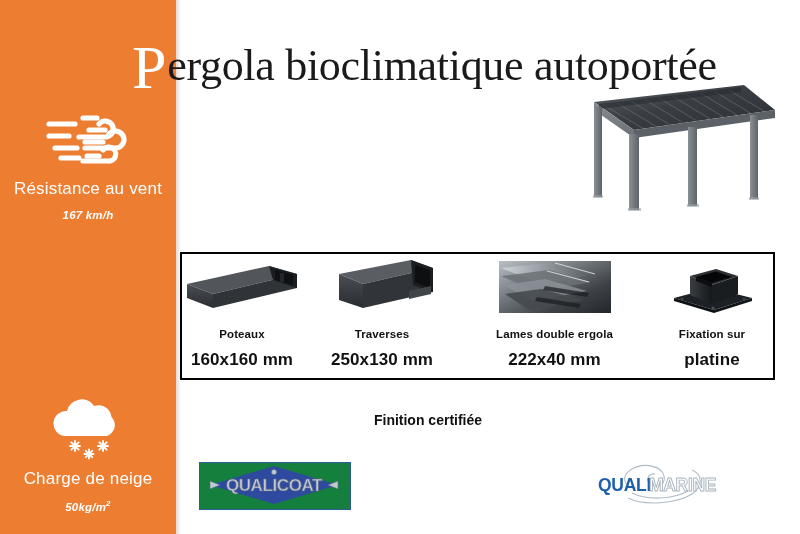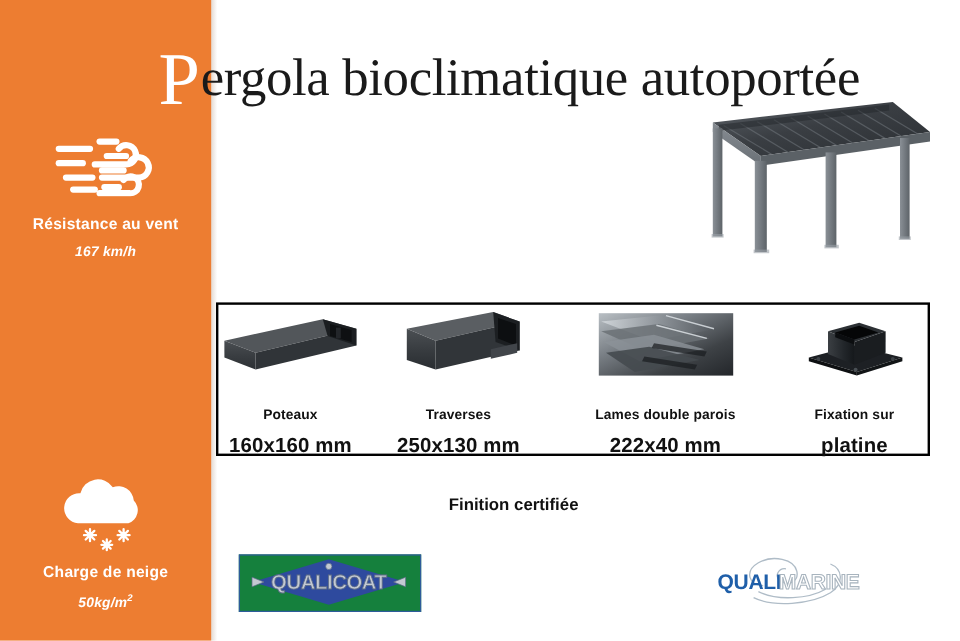--- a/index.html
+++ b/index.html
@@ -9,21 +9,21 @@
   #page{position:absolute;left:0;top:0;width:800px;height:534px;background:#ffffff;}
 
   
   #sidebar{position:absolute;left:0;top:0;width:176px;height:534px;
            background:#ED7D31;}
   #sidebar-shadow{position:absolute;left:176px;top:0;width:5px;height:534px;
            background:linear-gradient(to right,rgba(120,70,30,.20),rgba(120,70,30,0));}
 
   .spec{position:absolute;left:0;width:176px;text-align:center;color:#fff;}
   .spec .ico{height:62px;display:flex;align-items:center;justify-content:center;}
-  .spec .lab{font-size:13px;font-weight:bold;letter-spacing:.2px;margin-top:9px;}
+  .spec .lab{font-size:17px;font-weight:normal;letter-spacing:.2px;margin-top:9px;}
   .spec .val{font-size:11.5px;font-weight:bold;letter-spacing:.2px;margin-top:10px;font-style:italic;}
   .spec .val sup{font-size:8px;vertical-align:super;}
 
   #spec0{top:108px;}
   #spec1{top:252px;}
   #spec2{top:398px;}
 
   
   #title{position:absolute;left:132px;top:30px;height:58px;
          font-family:"Liberation Serif",serif;font-size:44px;
@@ -32,21 +32,21 @@
                position:relative;top:8px;margin-right:1px;}
 
   
   #hero{position:absolute;left:567px;top:82px;width:215px;height:132px;}
 
   
   #prodbox{position:absolute;left:180px;top:252px;width:595px;height:128px;
            border:2.5px solid #000;box-sizing:border-box;background:#fff;}
   .prod{position:absolute;top:0;height:100%;text-align:center;}
   .prod .pimg{height:62px;display:flex;align-items:flex-end;justify-content:center;}
-  .prod .pname{font-size:11.5px;font-weight:bold;color:#111;margin-top:24px;letter-spacing:.1px;}
+  .prod .pname{font-size:11.5px;font-weight:bold;color:#111;margin-top:12px;letter-spacing:.1px;}
   .prod .pdim{font-size:17px;font-weight:bold;color:#111;margin-top:10px;letter-spacing:.1px;}
   #prod0{left:0px;  width:120px;}
   #prod1{left:140px;width:120px;}
   #prod2{left:285px;width:175px;}
   #prod3{left:470px;width:120px;}
 
   
   #cert-title{position:absolute;left:428px;top:412px;font-size:14px;
               font-weight:bold;color:#111;transform:translateX(-50%);}
   #logo-qualicoat{position:absolute;left:199px;top:462px;width:152px;height:48px;
@@ -244,21 +244,21 @@
             <polygon points="48,28 92,35 90,39 46,32"></polygon>
             <polygon points="40,39 84,46 82,50 38,43"></polygon>
           </g>
 
           <g stroke="#e3e8ec" stroke-width="1.2" opacity=".8">
             <line x1="58" y1="5" x2="98" y2="16"></line>
             <line x1="50" y1="13" x2="92" y2="24"></line>
           </g>
         </svg>
       </div>
-      <div class="pname">Lames double parois</div>
+      <div class="pname">Lames double ergola</div>
       <div class="pdim">222x40 mm</div>
     </div>
 
     <div class="prod" id="prod3">
       <div class="pimg">
         <svg width="96" height="56" viewBox="0 0 96 56">
           <defs>
             <linearGradient id="bp1" x1="0" y1="0" x2="1" y2="0">
               <stop offset="0" stop-color="#3b3f43"></stop>
               <stop offset=".6" stop-color="#22262a"></stop>

